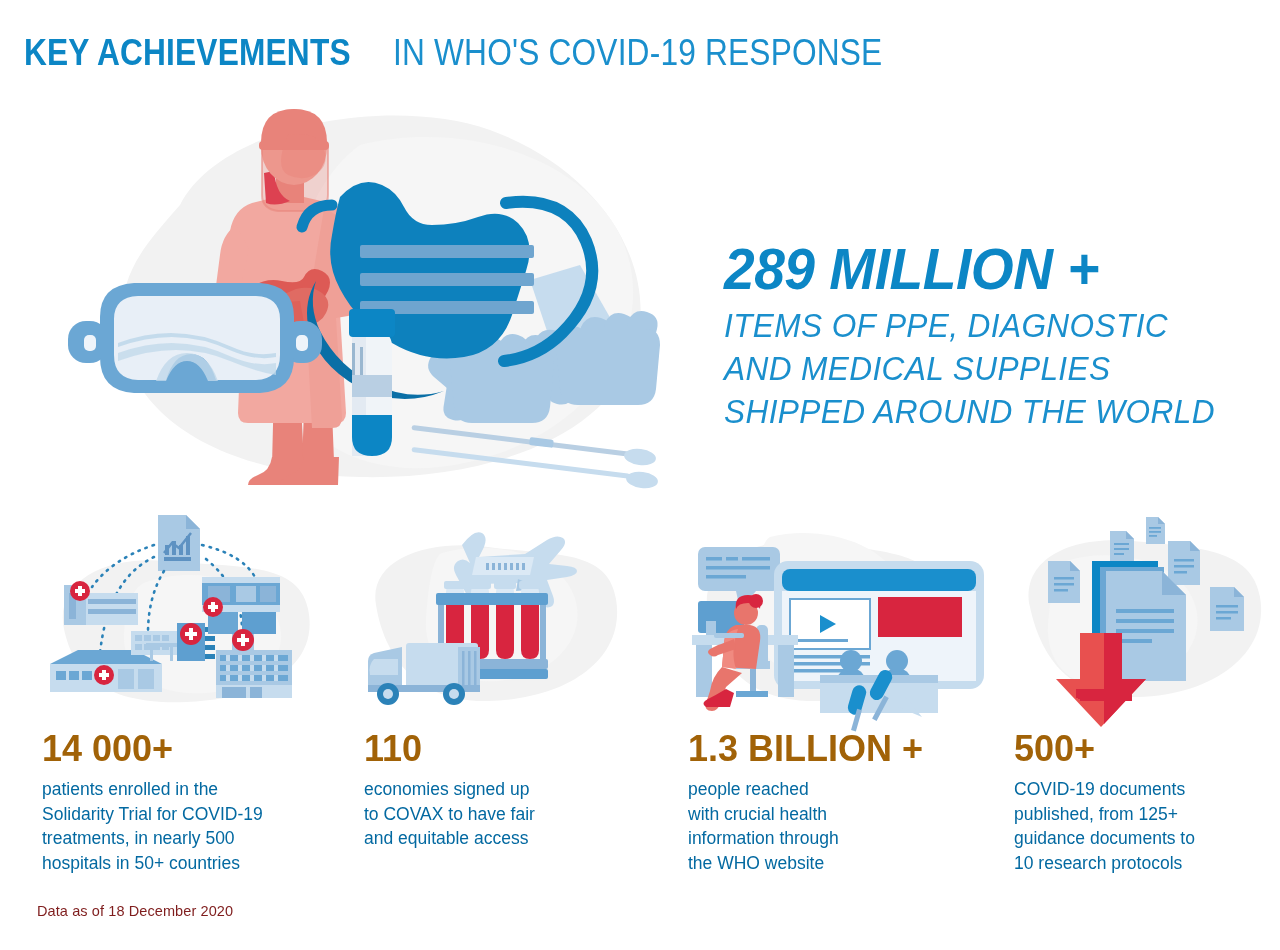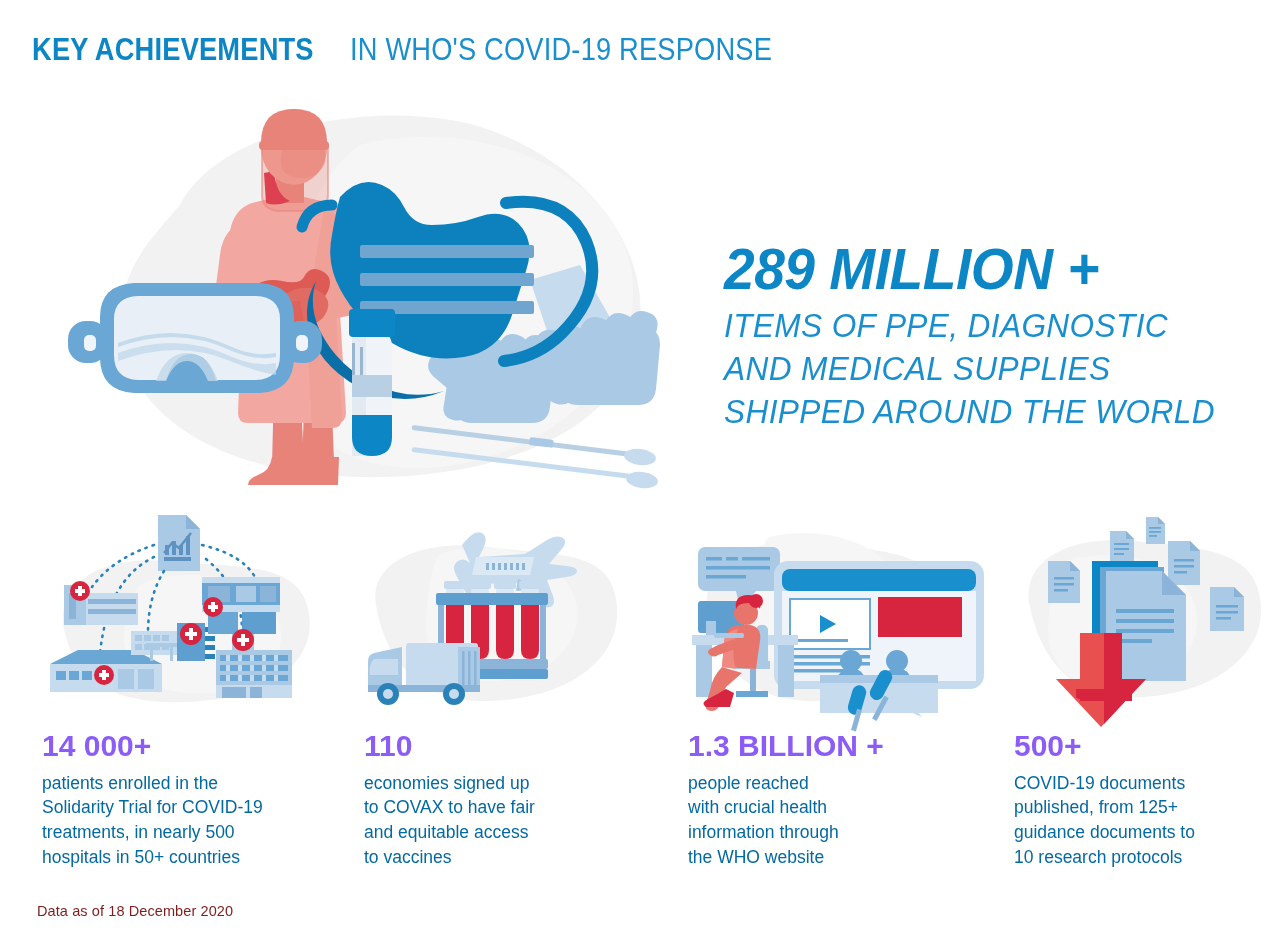--- a/index.html
+++ b/index.html
@@ -8,22 +8,22 @@
     background:#ffffff;
     font-family:"Liberation Sans", sans-serif;
     color:#4a4a4f;
     position:relative;
     overflow:hidden;
   }
   .page { position:relative; width:1280px; height:950px; }
 
   
   .header {
-    position:absolute; left:32px; top:32px;
-    font-size:31px; letter-spacing:0.2px; white-space:nowrap;
+    position:absolute; left:24px; top:32px;
+    font-size:36px; letter-spacing:0.2px; white-space:nowrap;
     font-stretch:condensed;
   }
   .header .strong {
     font-weight:bold; color:#0c86c5; transform:scaleX(.88);
     display:inline-block; transform-origin:left center;
   }
   .header .light {
     font-weight:400; color:#1a8fcd; transform:scaleX(.88);
     display:inline-block; transform-origin:left center;
     margin-left:-2px;
@@ -44,21 +44,21 @@
     transform:scaleX(.93); transform-origin:left top;
   }
   .hero-sub div { white-space:nowrap; }
 
   
   .stats { position:absolute; left:0; top:505px; width:1280px; height:420px; }
   .stat { position:absolute; top:0; width:320px; height:420px; }
   .stat-art { position:absolute; left:0; top:0; width:300px; height:200px; }
   .stat-body { position:absolute; left:6px; top:225px; width:300px; }
   .stat-number {
-    font-size:30px; font-weight:bold; color:#8b5cf6; line-height:1.05;
+    font-size:36px; font-weight:bold; color:#a16207; line-height:1.05;
     margin-bottom:9px; white-space:nowrap;
   }
   .stat-desc { font-size:17.5px; line-height:1.42; color:#0369a1; }
   .stat-desc div { white-space:nowrap; }
 
   .stat-1 { left:36px; }
   .stat-2 { left:358px; }
   .stat-3 { left:682px; }
   .stat-4 { left:1008px; }
   .stat-1 .stat-art { left:0px;  top:4px; width:300px; height:200px; }
@@ -413,21 +413,20 @@
               <circle cx="96" cy="185" r="5" fill="#c6dcee"></circle>
           </g>
         </svg>
       </div>
       <div class="stat-body">
         <div class="stat-number">110</div>
         <div class="stat-desc">
           <div>economies signed up</div>
           <div>to COVAX to have fair</div>
           <div>and equitable access</div>
-          <div>to vaccines</div>
         </div>
       </div>
     </div>
 
     <div class="stat stat-3">
       <div class="stat-art">
         <svg viewBox="0 0 300 200" width="300" height="200">
           <path d="M30 104 C20 56 72 26 140 34 C208 42 262 44 270 94 C280 152 220 190 142 192 C66 194 40 152 30 104Z" fill="#f2f2f2"></path>
           <path d="M92 28 C140 16 204 32 222 72 C242 116 206 162 146 166 C96 170 74 140 76 104 C78 72 82 32 92 28Z" fill="#f6f6f6"></path>
 

